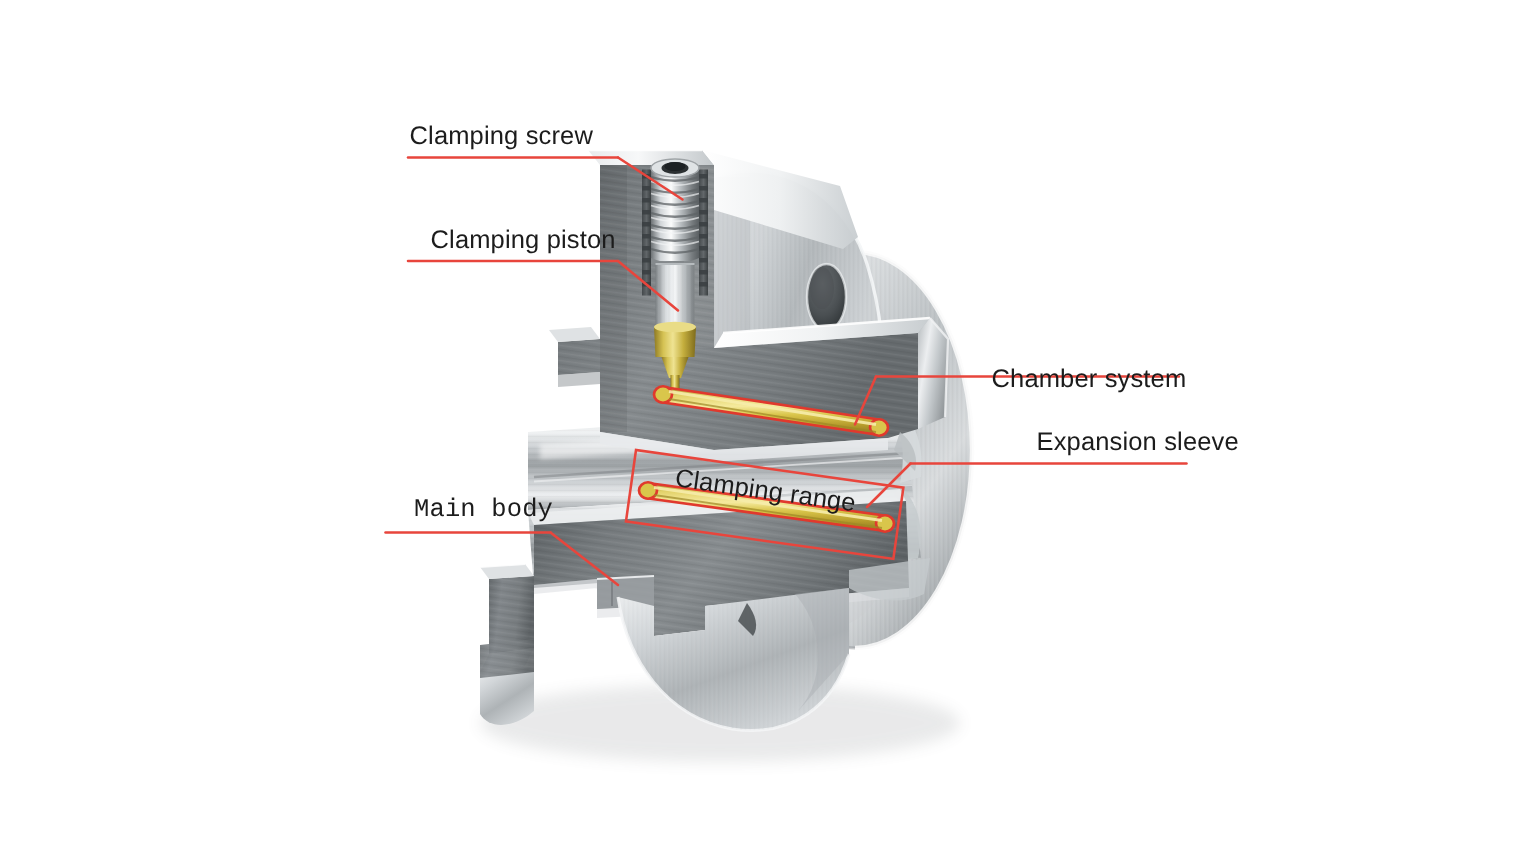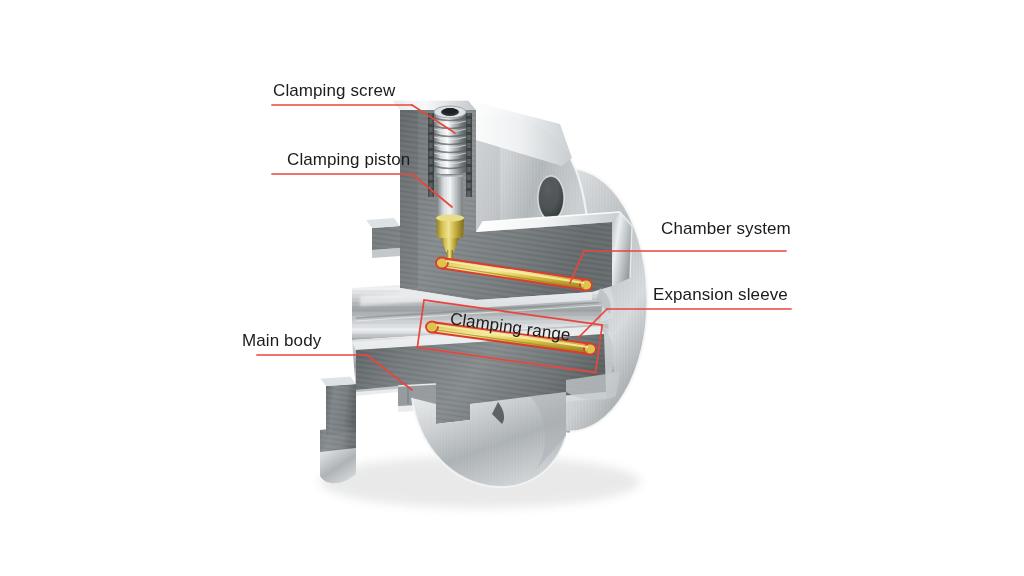--- a/index.html
+++ b/index.html
@@ -505,21 +505,21 @@
     <g>
       <rect x="424" y="300" width="180" height="48" fill="none" stroke="#e8453c" stroke-width="1.7" transform="rotate(8 424 300)"></rect>
     </g>
 
   </svg>
 
   <div class="callout-text" style="left:273px; top:82px;">Clamping screw</div>
 
   <div class="callout-text" style="left:273px; top:151px;margin-left:14px;">Clamping piston</div>
 
-  <div class="callout-text" style="left:661px; top:220px;">Chamber system</div>
-
-  <div class="callout-text" style="left:653px; top:286px;">Expansion sleeve</div>
-
-  <div class="callout-text" style="left:242px; top:332px;">Main body</div>
+  <div class="callout-text" style="left:661px; top:244px;">Chamber system</div>
+
+  <div class="callout-text" style="left:691px; top:286px;">Expansion sleeve</div>
+
+  <div class="callout-text" style="left:276px; top:332px;font-family:Liberation Mono, monospace;">Main body</div>
 
   <div class="callout-text" id="label-clamping-range" style="left:449px; top:310px; transform: rotate(8deg);">Clamping range</div>
 
 </div>
 
 </body></html>

